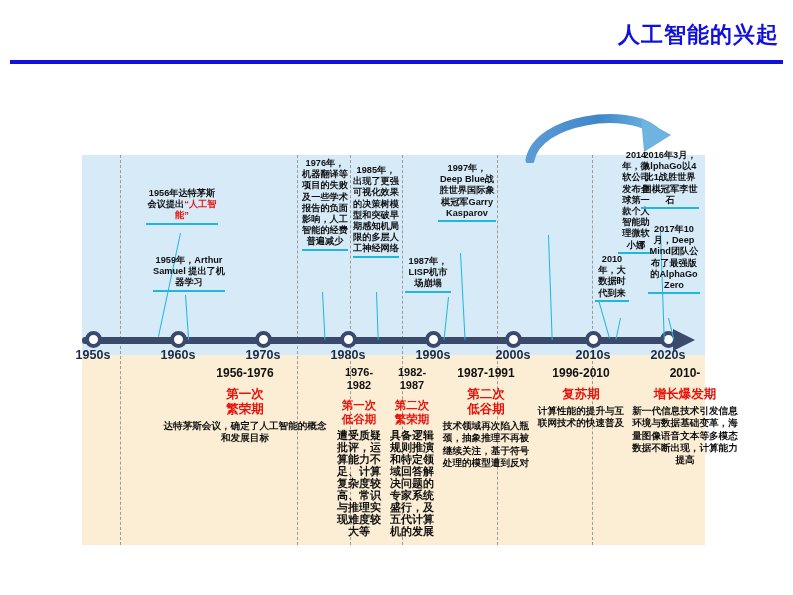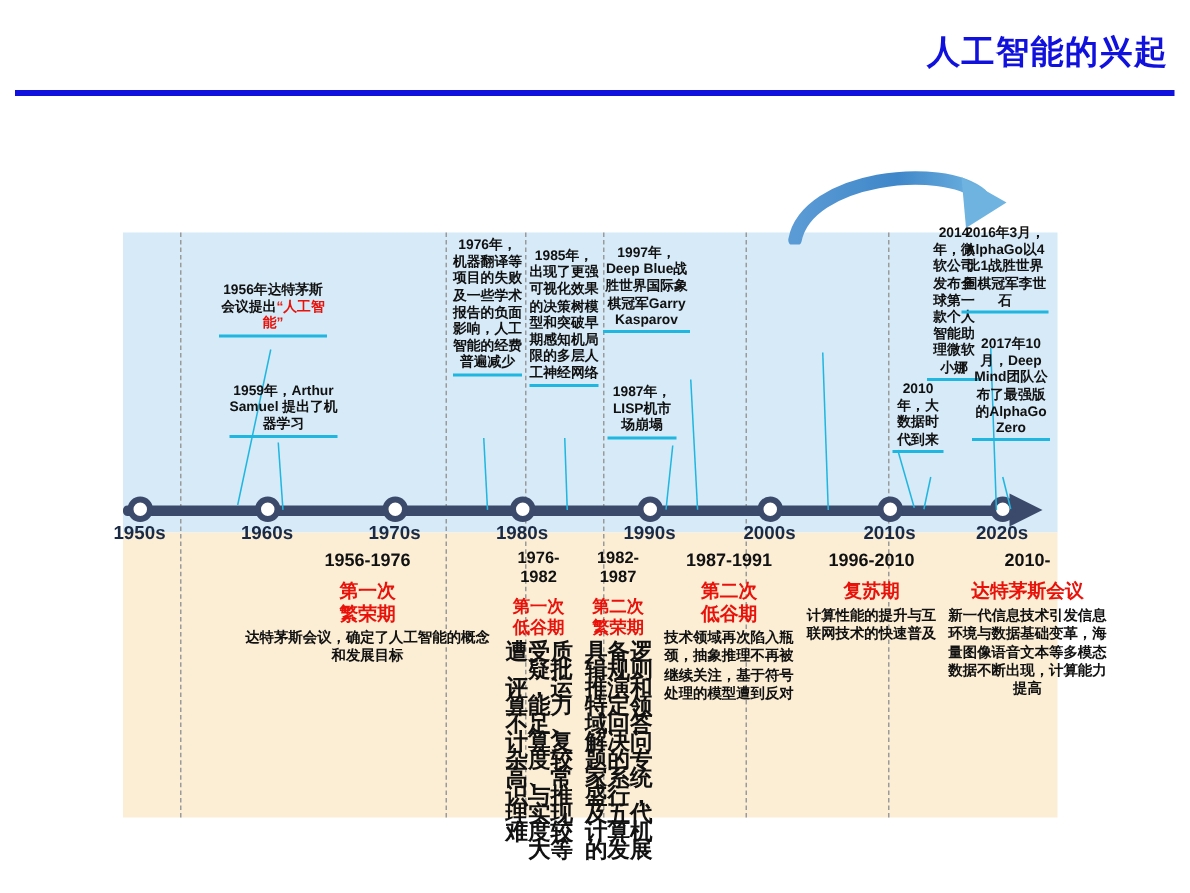--- a/index.html
+++ b/index.html
@@ -82,21 +82,21 @@
   }
   .period .nm{
     font-size:12.5px;font-weight:bold;color:#e8120b;line-height:15px;
     margin-bottom:3px;
   }
   .period .ds{
     font-size:9.6px;font-weight:bold;color:#111;line-height:12.3px;
   }
   .period.narrow .yr{font-size:11px;line-height:13px;}
   .period.narrow .nm{font-size:11.5px;line-height:14px;}
-  .period.narrow .ds{font-size:15px;line-height:12px;text-align:right;}
+  .period.narrow .ds{font-size:11px;line-height:12px;}
 </style>
 </head>
 <body>
 
 <div id="slide">
 
   <div class="hdr-title">人工智能的兴起</div>
   <div class="hdr-rule"></div>
 
   <div class="band-top"></div>
@@ -174,21 +174,21 @@
   <div class="callout" style="left:353px;top:165px;width:46px;">
     <div class="txt">1985年，出现了更强可视化效果的决策树模型和突破早期感知机局限的多层人工神经网络</div>
     <div class="rule"></div>
   </div>
 
   <div class="callout" style="left:405px;top:256px;width:46px;">
     <div class="txt">1987年，LISP机市场崩塌</div>
     <div class="rule"></div>
   </div>
 
-  <div class="callout" style="left:402px;top:163px;width:58px;text-align:center;">
+  <div class="callout" style="left:438px;top:163px;width:58px;text-align:center;">
     <div class="txt">1997年，Deep Blue战胜世界国际象棋冠军Garry Kasparov</div>
     <div class="rule"></div>
   </div>
 
 
   <div class="callout" style="left:595px;top:254px;width:34px;">
     <div class="txt">2010年，大数据时代到来</div>
     <div class="rule"></div>
   </div>
 
@@ -253,18 +253,18 @@
     <div class="yr">1996-2010</div>
     <div class="nm">
       <div>复苏期</div>
     </div>
     <div class="ds">计算性能的提升与互联网技术的快速普及</div>
   </div>
 
   <div class="period" style="left:596px;top:366px;width:106px;">
     <div class="yr">2010-</div>
     <div class="nm">
-      <div>达特茅斯会议</div>
+      <div>增长爆发期</div>
     </div>
     <div class="ds">新一代信息技术引发信息环境与数据基础变革，海量图像语音文本等多模态数据不断出现，计算能力提高</div>
   </div>
 
 </div>
 
 </body></html>

